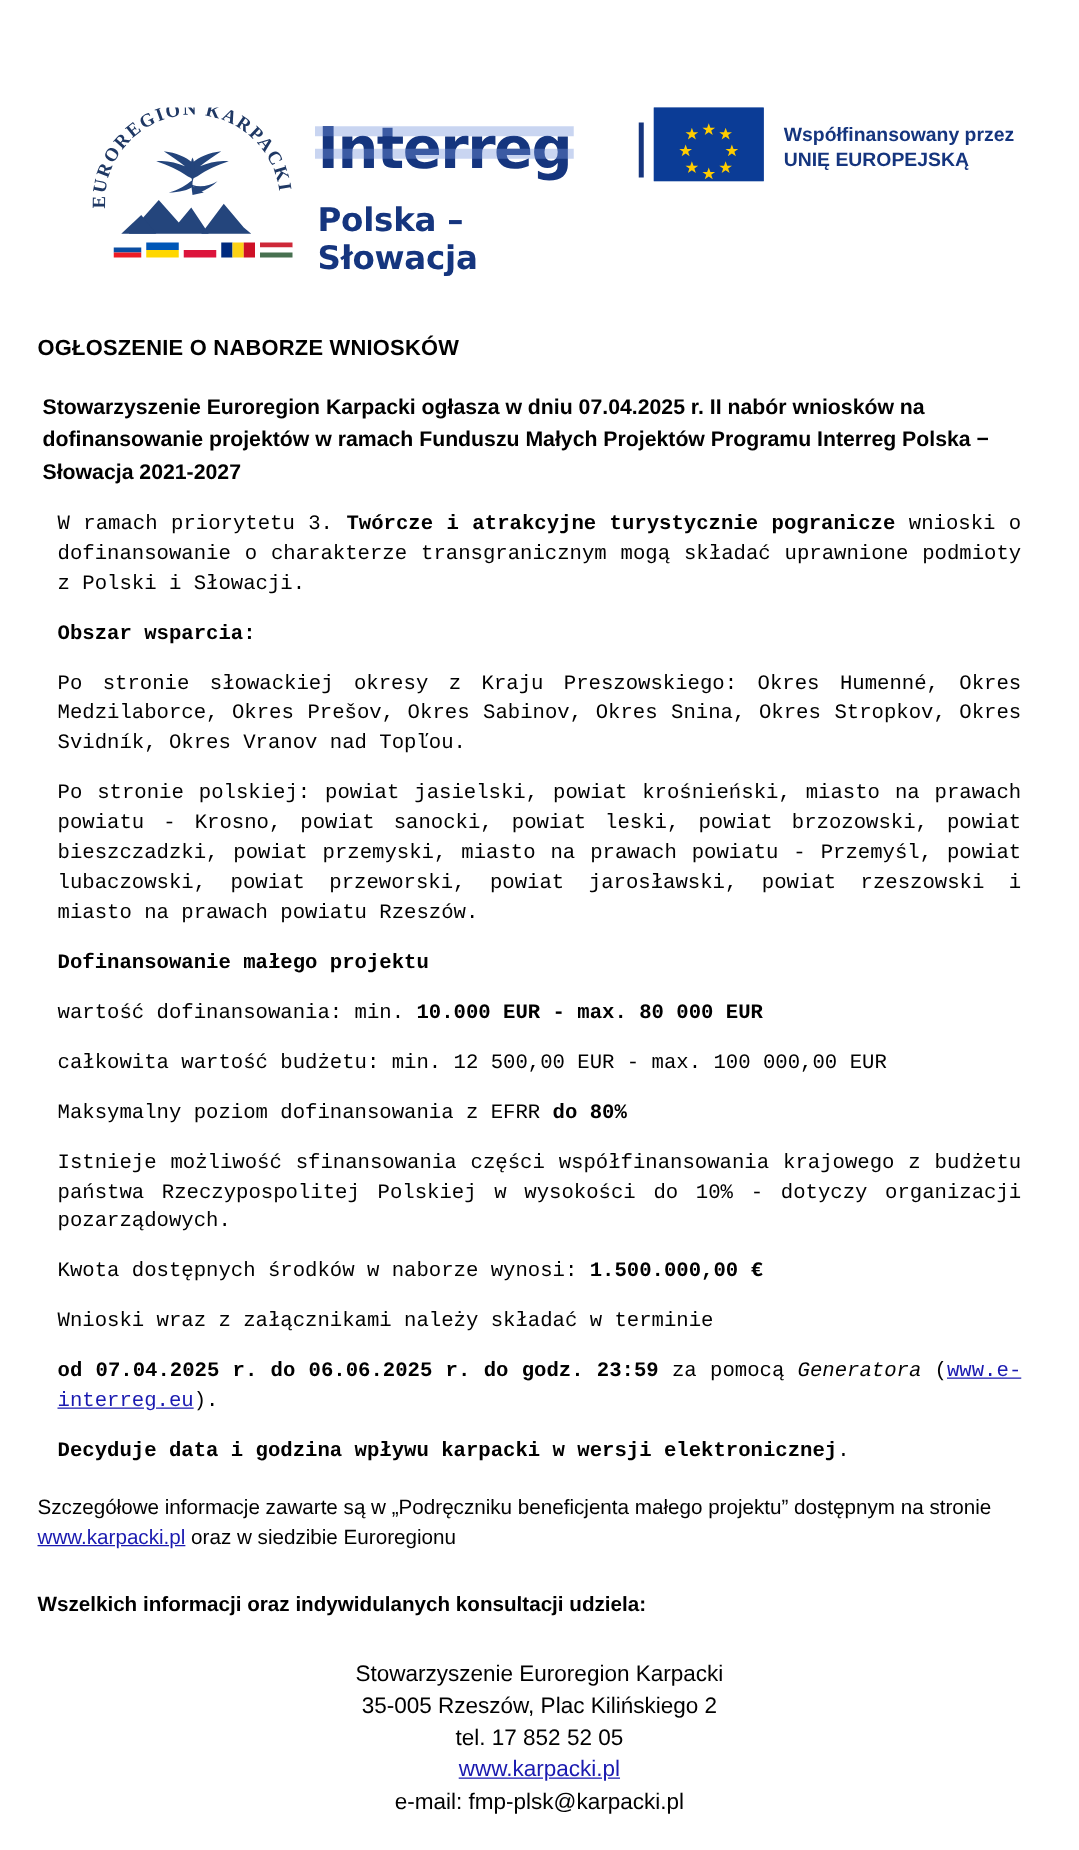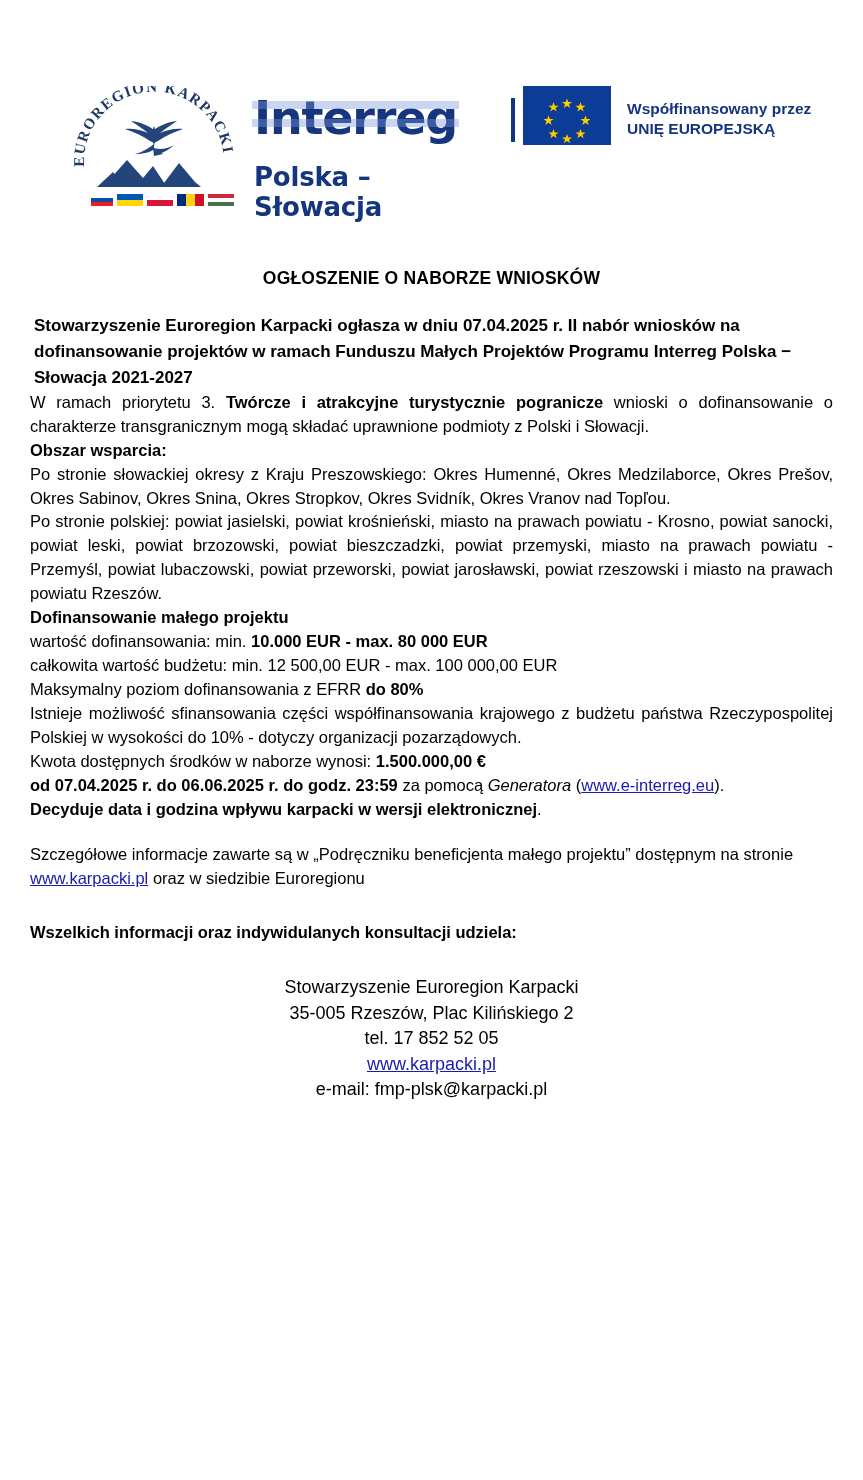--- a/index.html
+++ b/index.html
@@ -108,37 +108,38 @@
     white-space: nowrap;
   }
 
   
   .content {
     padding: 0 4px 0 4px;
     font-size: 16.5px;
     line-height: 1.45;
   }
   .title-main {
-    text-align: center;
+    text-align: left;
     font-weight: bold;
     font-size: 17.5px;
     margin-top: 38px;
     letter-spacing: 0.2px;
   }
   .title-lead {
     text-align: left;
     font-weight: bold;
     font-size: 17px;
     line-height: 1.52;
     margin-top: 22px;
     padding: 0 4px;
   }
   p.just {
     text-align: justify;
-    margin: 0;
+    margin: 16px;
+    font-family: Liberation Mono, monospace;
   }
   .gap-lg { margin-top: 30px; }
   .gap-md { margin-top: 22px; }
   .gap-sm { margin-top: 15px; }
   .gap-xs { margin-top: 10px; }
   .gap-xl { margin-top: 40px; }
   b, strong { font-weight: bold; }
   .center { }
   a.link {
     color: #1a1ab0;
@@ -269,20 +270,21 @@
       <b>do 80%</b>
     </p>
 
     <p class="just gap-xs">Istnieje możliwość sfinansowania części współfinansowania krajowego z budżetu państwa Rzeczypospolitej Polskiej w wysokości do 10% - dotyczy organizacji pozarządowych.</p>
 
     <p class="just gap-xl">
       <span>Kwota dostępnych środków w naborze wynosi:</span>
       <b>1.500.000,00 €</b>
     </p>
 
+    <p class="just gap-sm">Wnioski wraz z załącznikami należy składać w terminie</p>
 
     <p class="just gap-sm">
       <b>od  07.04.2025  r.  do  06.06.2025  r.  do  godz.  23:59</b>
       <span>za pomocą</span>
       <span class="italic">Generatora</span>
       (<a class="link" href="#">www.e-interreg.eu</a>).
     </p>
 
     <p class="just gap-lg">
       <b>Decyduje data i godzina wpływu karpacki w wersji elektronicznej</b>.

